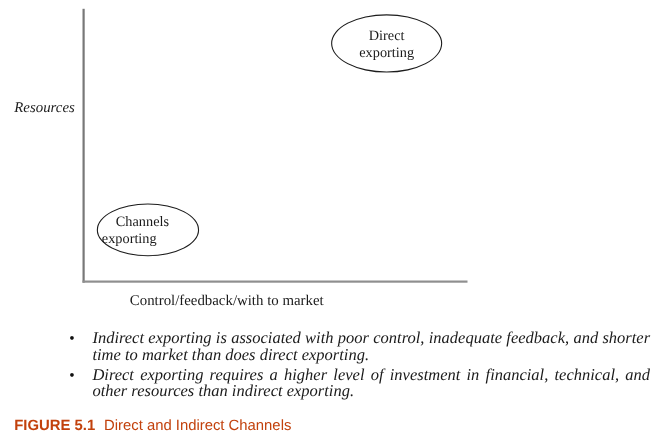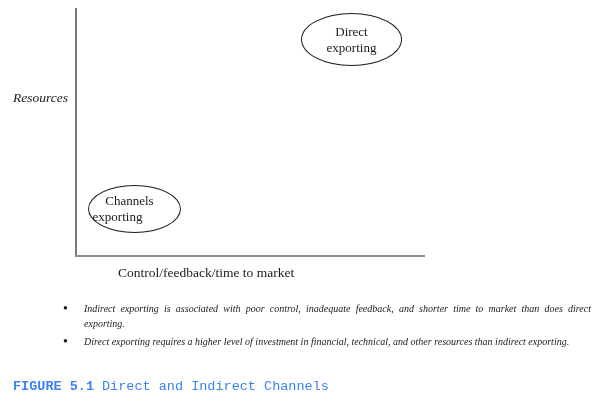--- a/index.html
+++ b/index.html
@@ -85,50 +85,50 @@
     flex: 0 0 21px;
     font-size: 14px;
     line-height: 15px;
     color: #111111;
     font-style: normal;
   }
   .note-text {
     margin: 0;
     flex: 1;
     font-style: italic;
-    font-size: 10px;
+    font-size: 15px;
     line-height: 15px;
     text-align: justify;
   }
   
   .caption {
     position: absolute;
     left: 13px; top: 379px;
-    font-family: Liberation Mono, monospace;
+    font-family: Liberation Sans, sans-serif;
     font-size: 13.5px;
-    color: #3b82f6;
+    color: #c2410c;
     white-space: nowrap;
   }
   .cap-label {
     font-weight: bold;
     margin-right: 8px;
   }
 </style>
 </head>
 <body>
 
 <div class="page">
 
   <div class="chart">
     <div class="y-axis"></div>
     <div class="x-axis"></div>
 
     <div class="y-label">Resources</div>
 
-    <div class="x-label">Control/feedback/time to market</div>
+    <div class="x-label">Control/feedback/with to market</div>
 
     <div class="ellipse direct">
       <span class="node-line1">Direct</span>
       <span class="node-line2">exporting</span>
     </div>
 
     <div class="ellipse indirect">
       <span class="node-line1">Channels</span>
       <span class="node-line2">exporting</span>
     </div>

